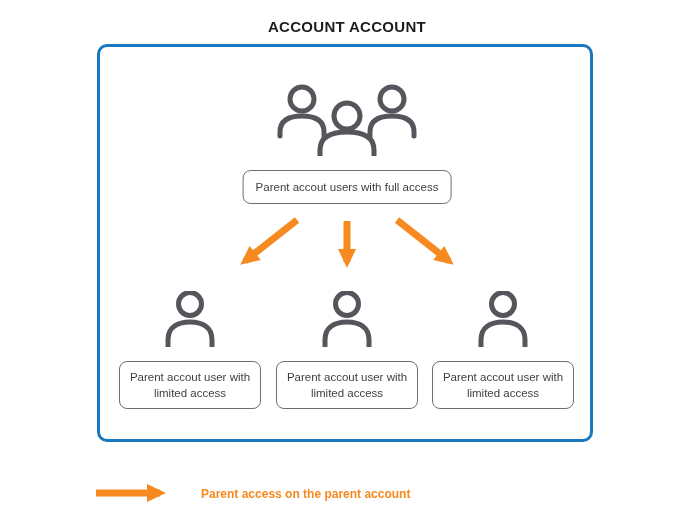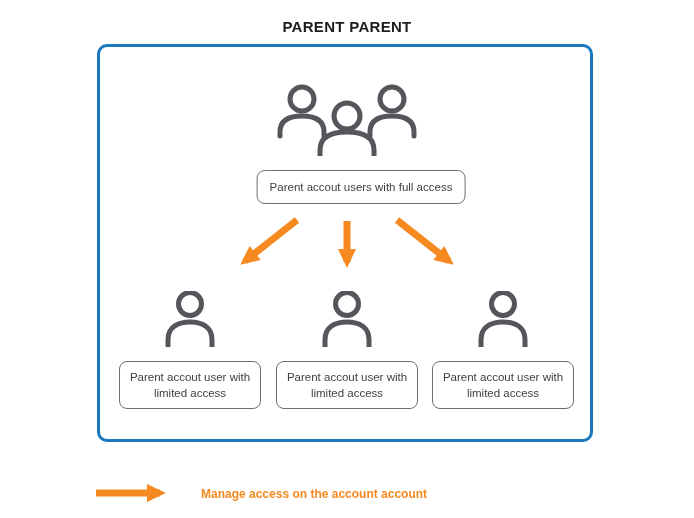--- a/index.html
+++ b/index.html
@@ -16,39 +16,39 @@
   .frame {
     position:absolute; left:97px; top:44px; width:496px; height:398px;
     border:3px solid #1a78be; border-radius:10px; background:#ffffff;
   }
   .label-box {
     position:absolute; border:1.5px solid #6d6e71; border-radius:8px;
     background:#ffffff; color:#3b3f44; font-size:11.5px; line-height:1.4;
     display:flex; align-items:center; justify-content:center; text-align:center;
   }
   .full-box {
-    left:361px; top:170px; transform:translateX(-50%);
+    left:347px; top:170px; transform:translateX(-50%);
     height:34px; padding:6px 12px; white-space:nowrap;
   }
   .lim-box { top:361px; width:142px; height:48px; padding:16px 8px; }
   .lim-0 { left:119px; }
   .lim-1 { left:276px; }
   .lim-2 { left:432px; }
   .legend-text {
     position:absolute; left:201px; top:487px;
     font-size:12px; font-weight:bold; color:#f6891f;
   }
   svg.layer { position:absolute; pointer-events:none; }
 </style>
 </head>
 <body>
 
 <div class="canvas">
 
-  <div class="title">PARENT PARENT</div>
+  <div class="title">ACCOUNT ACCOUNT</div>
 
   <div class="frame"></div>
 
   <svg class="layer" style="left:272px; top:82px;" width="150" height="74" viewBox="0 0 150 74">
     <g stroke="#54565b" stroke-width="5" fill="none" stroke-linecap="round">
 
       <path d="M8 54 v-4 c0 -11 8 -16 22 -16 s22 5 22 16 v4"></path>
       <circle cx="30" cy="17" r="12"></circle>
 
       <path d="M98 54 v-4 c0 -11 8 -16 22 -16 s22 5 22 16 v4"></path>
@@ -94,15 +94,15 @@
     <g stroke="#54565b" stroke-width="5" fill="none" stroke-linecap="round">
       <circle cx="26" cy="13" r="11.5"></circle>
       <path d="M4 56 v-7 c0 -13 10 -18 22 -18 s22 5 22 18 v7"></path>
     </g>
   </svg>
 
   <div class="label-box lim-box lim-0">Parent accout user with limited access</div>
   <div class="label-box lim-box lim-1">Parent accout user with limited access</div>
   <div class="label-box lim-box lim-2">Parent accout user with limited access</div>
 
-  <div class="legend-text">Manage access on the account account</div>
+  <div class="legend-text">Parent access on the parent account</div>
 
 </div>
 
 </body></html>

